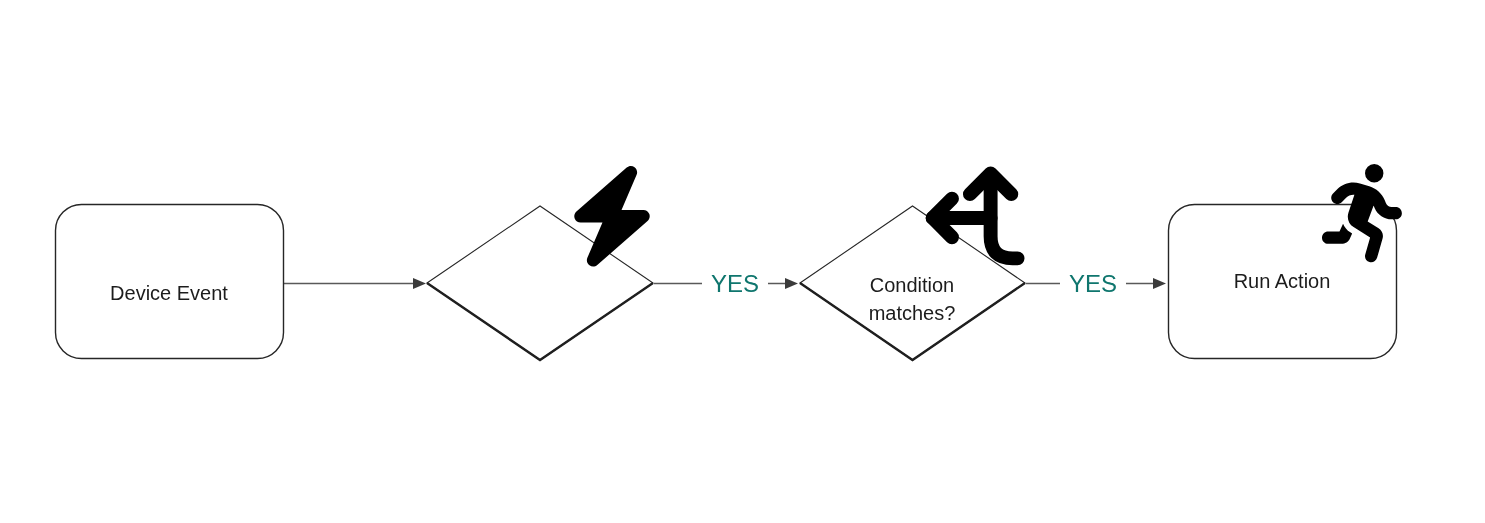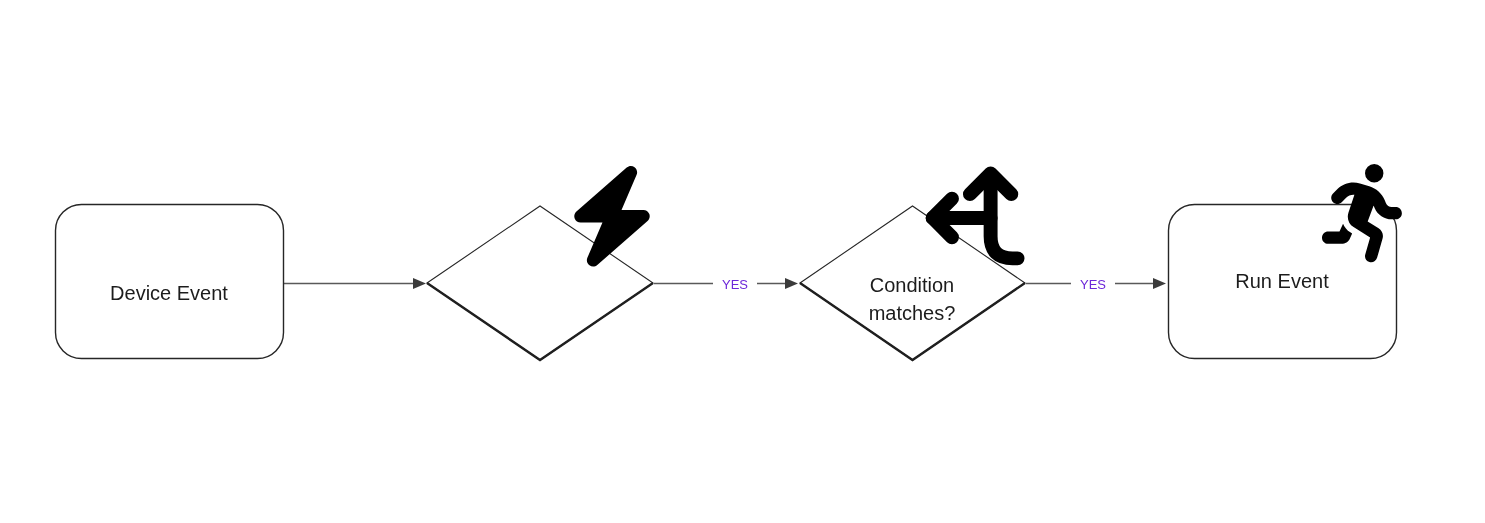--- a/index.html
+++ b/index.html
@@ -20,22 +20,22 @@
     text-align: center;
     color: #1c1c1c;
     font-size: 20px;
     line-height: 1.42;
   }
   .edge-label {
     position: absolute;
     transform: translate(-50%, -50%);
     background: #ffffff;
     padding: 1px 9px;
-    color: #6d28d9;
-    font-size: 13px;
+    color: #0f766e;
+    font-size: 24px;
     white-space: nowrap;
   }
 </style>
 </head>
 <body>
 
 <div class="canvas">
 
   <svg class="layer" width="1485" height="523" viewBox="0 0 1485 523" xmlns="http://www.w3.org/2000/svg">
 
@@ -80,19 +80,19 @@
     <g transform="translate(1322,164) scale(0.192)">
       <path fill="#000000" d="M320 48a48 48 0 1 0 -96 0 48 48 0 1 0 96 0zM125.7 175.5c9.9-9.9 23.4-15.5 37.5-15.5c1.9 0 3.8 .1 5.6 .3L137.6 254c-9.3 28 1.7 58.8 26.8 74.5l86.2 53.9-25.4 88.8c-4.9 17 5 34.7 22 39.6s34.7-5 39.6-22l28.7-100.4c5.9-20.6-2.6-42.6-20.7-53.9L238 299l30.9-82.4 5.1 12.3C289 264.7 323.9 288 362.7 288H384c17.7 0 32-14.3 32-32s-14.3-32-32-32H362.7c-12.9 0-24.6-7.8-29.5-19.7l-6.3-15c-14.6-35.1-44.1-61.9-80.5-73.1l-48.7-15c-11.1-3.4-22.7-5.2-34.4-5.2c-31 0-60.8 12.3-82.7 34.3L57.4 153.4c-12.5 12.5-12.5 32.8 0 45.3s32.8 12.5 45.3 0l23-23zM91.2 352H32c-17.7 0-32 14.3-32 32s14.3 32 32 32h69.6c19 0 36.2-11.2 43.9-28.5L157 361.6l-9.5-6c-17.5-10.9-30.5-26.8-37.9-44.9L91.2 352z"></path>
     </g>
   </svg>
 
   <div class="node-label" style="left:55px; top:204px; width:228px; height:178px;">Device Event</div>
 
 
   <div class="node-label" style="left:850px; top:256px; width:124px; height:86px;">Condition matches?</div>
 
-  <div class="node-label" style="left:1168px; top:204px; width:228px; height:155px;">Run Event</div>
+  <div class="node-label" style="left:1168px; top:204px; width:228px; height:155px;">Run Action</div>
 
   <div class="edge-label" style="left:735px; top:284px;">YES</div>
 
   <div class="edge-label" style="left:1093px; top:284px;">YES</div>
 
 </div>
 
 </body></html>

